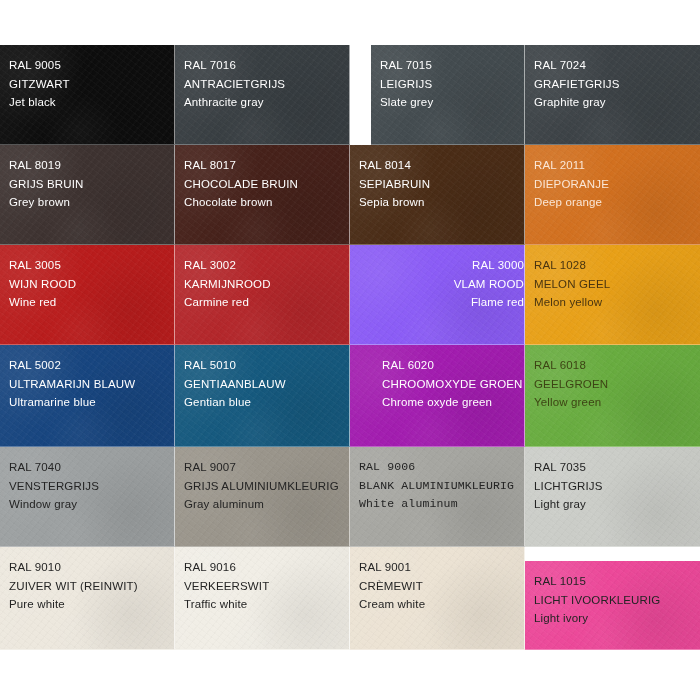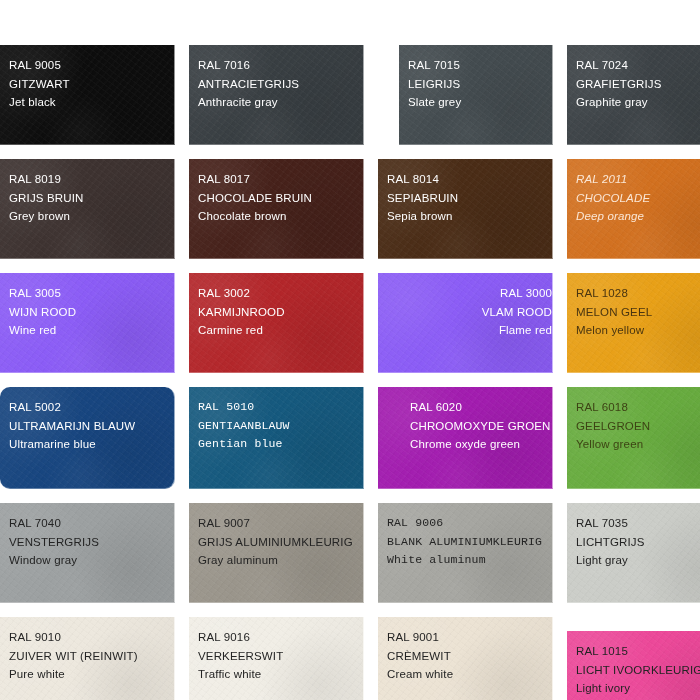--- a/index.html
+++ b/index.html
@@ -23,21 +23,21 @@
     height: 605px;
     background: #ffffff;
   }
 
   .swatch-grid {
     display: grid;
     grid-template-columns: 175px 175px 175px 175px;
     grid-template-rows: 100px 100px 100px 102px 100px 103px;
     width: 700px;
     height: 605px;
-    gap: 14px;
+    gap: 0;
   }
 
   .swatch {
     position: relative;
     box-sizing: border-box;
     padding: 11px 0 0 9px;
     overflow: hidden;
     border-right: 1px solid rgba(255,255,255,0.55);
     border-bottom: 1px solid rgba(255,255,255,0.30);
   }
@@ -88,21 +88,21 @@
   .light-text .ral-code,
   .light-text .name-nl,
   .light-text .name-en { color: #ffffff; }
 
   .dark-text .ral-code,
   .dark-text .name-nl,
   .dark-text .name-en { color: #242424; }
 
   .dim-text .ral-code,
   .dim-text .name-nl,
-  .dim-text .name-en { color: #fbe7d6; font-style: italic; }
+  .dim-text .name-en { color: #fbe7d6; }
 
   .olive-text .ral-code,
   .olive-text .name-nl,
   .olive-text .name-en { color: #3d4414; }
 
   .brown-text .ral-code,
   .brown-text .name-nl,
   .brown-text .name-en { color: #4a3510; }
 </style>
 </head>
@@ -155,25 +155,25 @@
       <div class="swatch light-text" style="background-color: rgb(74, 44, 22);">
         <div class="txt">
           <span class="ral-code">RAL 8014</span>
           <span class="name-nl">SEPIABRUIN</span>
           <span class="name-en">Sepia brown</span>
         </div>
       </div>
       <div class="swatch dim-text" style="background-color: rgb(210, 112, 31);">
         <div class="txt">
           <span class="ral-code">RAL 2011</span>
-          <span class="name-nl">CHOCOLADE</span>
+          <span class="name-nl">DIEPORANJE</span>
           <span class="name-en">Deep orange</span>
         </div>
       </div>
-      <div class="swatch light-text" style="background-color: #8b5cf6;">
+      <div class="swatch light-text" style="background-color: #b91c1c;">
         <div class="txt">
           <span class="ral-code">RAL 3005</span>
           <span class="name-nl">WIJN ROOD</span>
           <span class="name-en">Wine red</span>
         </div>
       </div>
       <div class="swatch light-text" style="background-color: rgb(179, 38, 42);">
         <div class="txt">
           <span class="ral-code">RAL 3002</span>
           <span class="name-nl">KARMIJNROOD</span>
@@ -187,28 +187,28 @@
           <span class="name-en">Flame red</span>
         </div>
       </div>
       <div class="swatch brown-text" style="background-color: rgb(232, 160, 23);">
         <div class="txt">
           <span class="ral-code">RAL 1028</span>
           <span class="name-nl">MELON GEEL</span>
           <span class="name-en">Melon yellow</span>
         </div>
       </div>
-      <div class="swatch light-text" style="background-color: rgb(23, 69, 127); border-radius: 10px;">
+      <div class="swatch light-text" style="background-color: rgb(23, 69, 127);">
         <div class="txt">
           <span class="ral-code">RAL 5002</span>
           <span class="name-nl">ULTRAMARIJN BLAUW</span>
           <span class="name-en">Ultramarine blue</span>
         </div>
       </div>
-      <div class="swatch light-text" style="background-color: rgb(21, 89, 126); font-family: Liberation Mono, monospace;">
+      <div class="swatch light-text" style="background-color: rgb(21, 89, 126);">
         <div class="txt">
           <span class="ral-code">RAL 5010</span>
           <span class="name-nl">GENTIAANBLAUW</span>
           <span class="name-en">Gentian blue</span>
         </div>
       </div>
       <div class="swatch light-text" style="background-color: #a21caf; padding-left: 32px;">
         <div class="txt">
           <span class="ral-code">RAL 6020</span>
           <span class="name-nl">CHROOMOXYDE GROEN</span>

